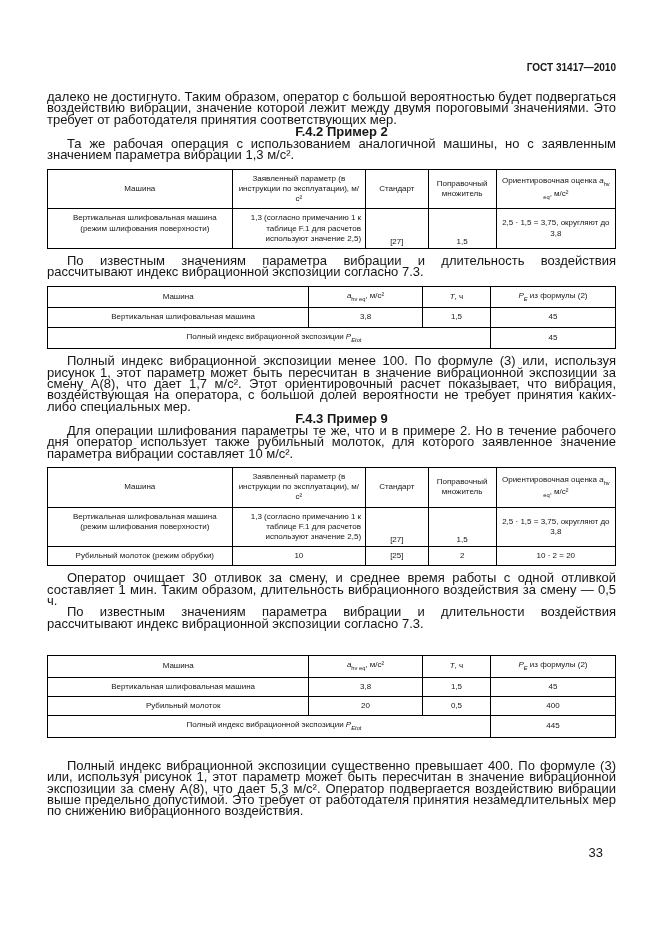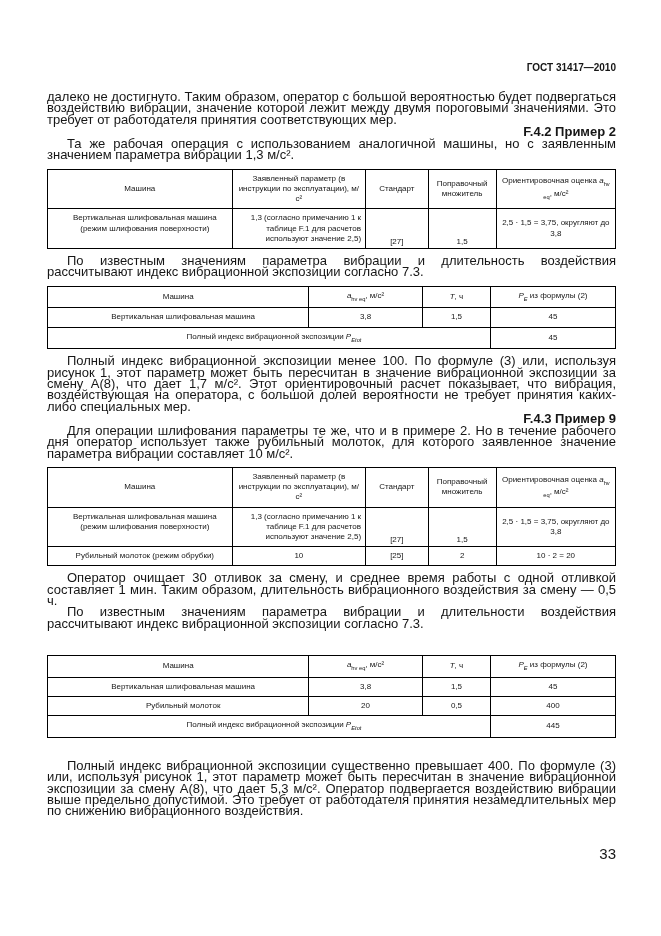--- a/index.html
+++ b/index.html
@@ -28,21 +28,21 @@
   }
   p {
     font-size: 13px;
     line-height: 11.3px;
     text-align: justify;
   }
   p.indent { text-indent: 20px; }
   p.heading {
     font-weight: bold;
     text-indent: 20px;
-    text-align: right;
+    text-align: center;
     margin: 1px 0;
   }
   table {
     border-collapse: collapse;
     width: 100%;
     table-layout: fixed;
     margin: 8px 0 6px 0;
   }
   table.gap-top { margin-top: 26px; }
   th, td {
@@ -67,23 +67,23 @@
   }
   td.vbottom {
     vertical-align: bottom;
     padding-bottom: 1px;
   }
   sub { font-size: 0.72em; }
   .it { font-style: italic; }
   p.conclusion { margin-top: 22px; }
   .page-number {
     position: absolute;
-    right: 45px;
+    right: 58px;
     top: 845px;
-    font-size: 15px;
+    font-size: 13px;
   }
 </style>
 </head>
 <body>
 
 <div class="page">
   <div class="content">
 
     <div class="doc-header">ГОСТ 31417—2010</div>
 

